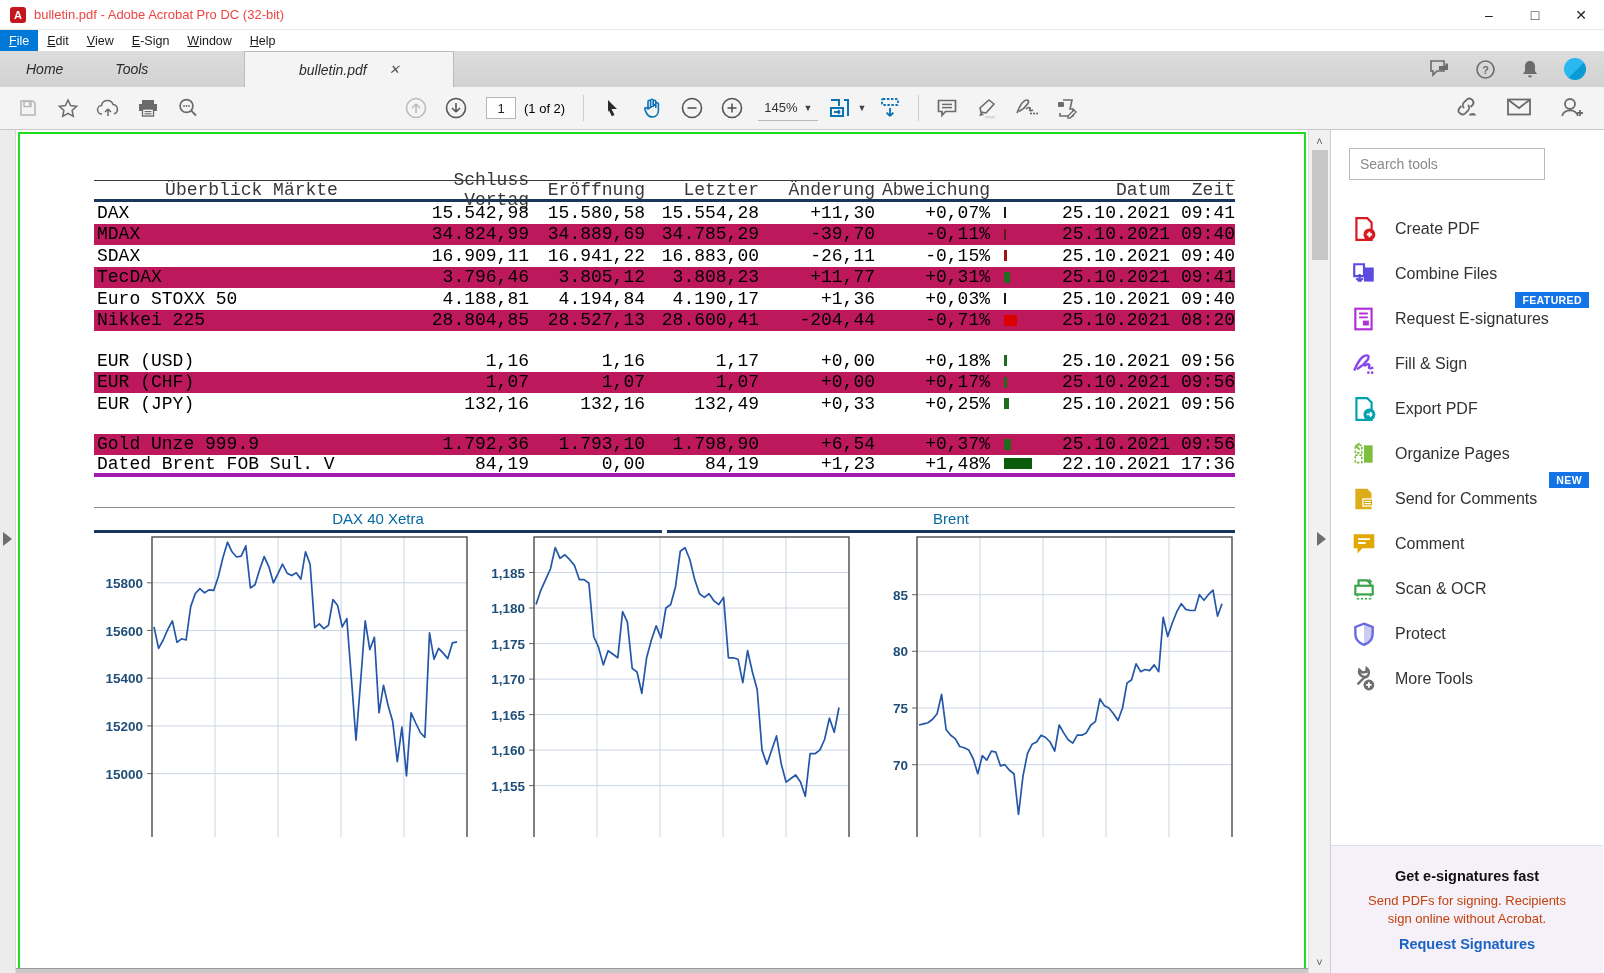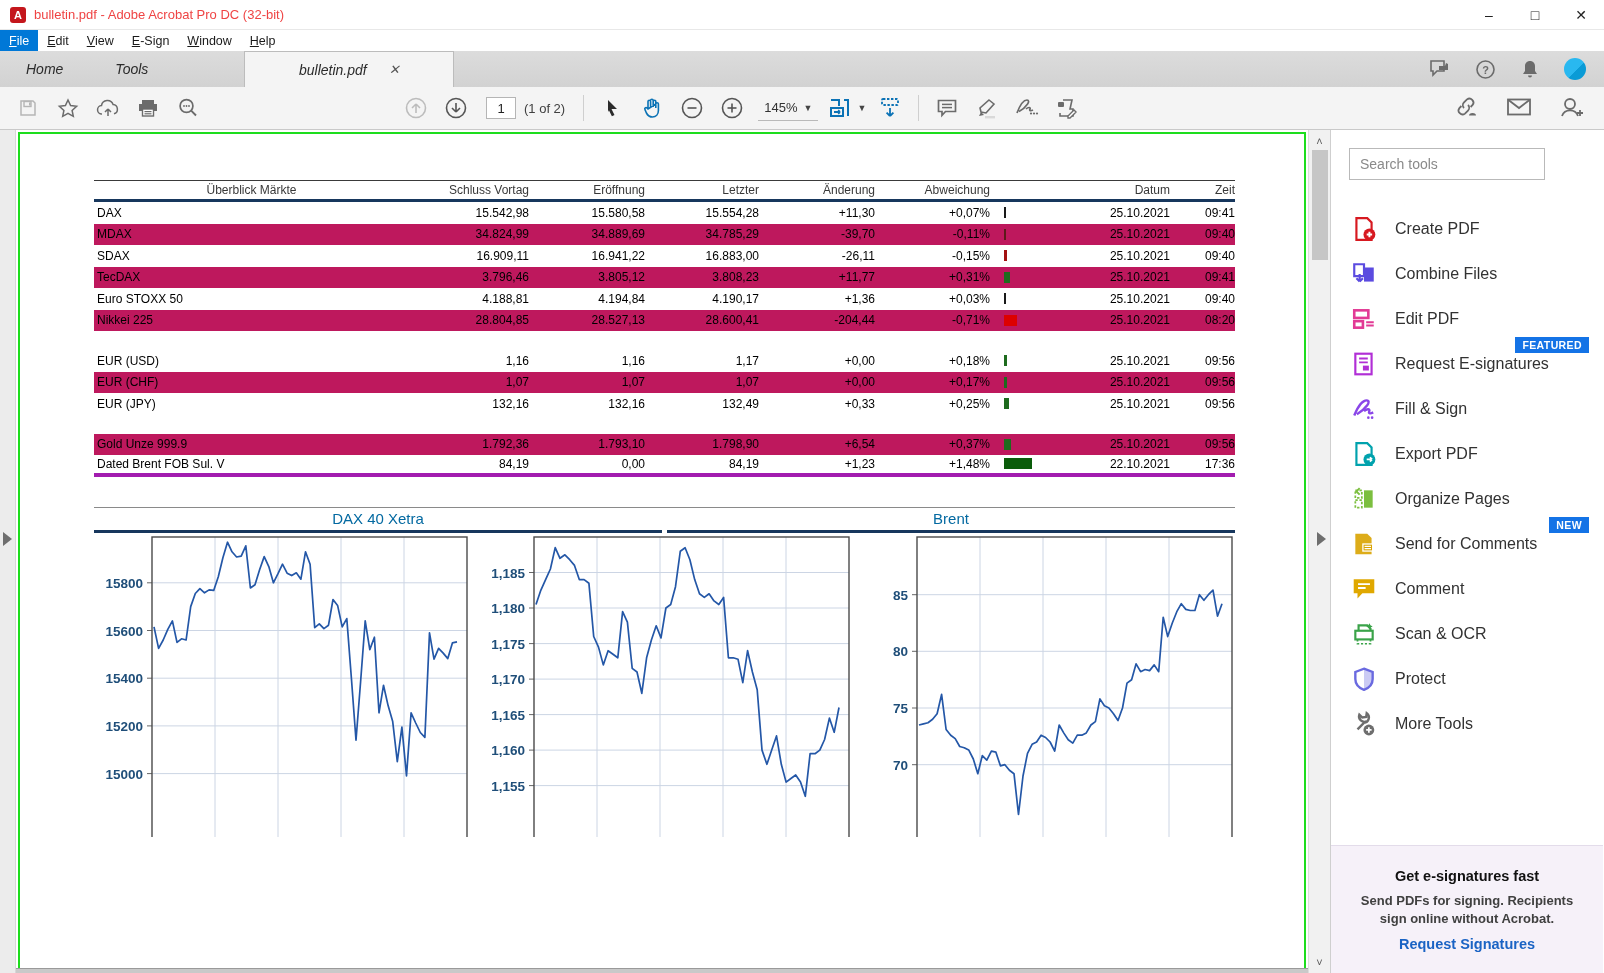--- a/index.html
+++ b/index.html
@@ -28,21 +28,21 @@
   .tabbar-icons { margin-left:auto; display:flex; align-items:center; gap:24px; padding-right:18px; }
   .tabbar-icons svg { display:block; }
   .avatar { width:22px; height:22px; border-radius:50%; background:linear-gradient(135deg,#29b8f0 55%,#0a9bd6 55%); }
 
   
   .toolbar { height:43px; background:#f4f4f4; border-bottom:1px solid #c9c9c9; display:flex; align-items:center; font-size:13px; color:#333; }
   .tb-group { display:flex; align-items:center; }
   .tb-btn { width:40px; height:36px; display:flex; align-items:center; justify-content:center; }
   .tb-sep { width:1px; height:26px; background:#cfcfcf; margin:0 8px; }
   .page-box { width:30px; height:22px; background:#fff; border:1px solid #b5b5b5; text-align:center; font-size:13px; color:#222; }
-  .page-count { color:#404040; margin:0 10px 0 8px; }
+  .page-count { color:#000000; margin:0 10px 0 8px; }
   .zoom-select { display:flex; align-items:center; gap:6px; padding:0 6px; border-bottom:1px solid #b9b9b9; height:26px; margin:0 6px; color:#333; }
   .caret { font-size:9px; color:#444; }
   .tb-right { margin-left:auto; display:flex; align-items:center; gap:26px; padding-right:20px; }
 
   
   .main { position:absolute; top:130px; left:0; right:0; bottom:0; display:flex; }
   .left-rail { width:16px; background:#ececec; border-right:1px solid #d7d7d7; position:relative; }
   .rail-arrow { position:absolute; top:402px; left:3px; width:0; height:0; border-top:7px solid transparent; border-bottom:7px solid transparent; border-left:9px solid #6e6e6e; }
   .doc-area { width:1292px; background:#fff; position:relative; overflow:hidden; }
   .doc-page { position:absolute; left:2px; top:2px; width:1288px; height:980px; background:#fff; border-top:2px solid #1ddd1d; border-left:2px solid #1ddd1d; border-right:2px solid #1ddd1d; overflow:hidden; }
@@ -58,26 +58,26 @@
   .sidebar { width:273px; background:#fff; border-left:1px solid #cfcfcf; position:relative; font-size:16px; }
   .sb-collapse { position:absolute; left:-14px; top:402px; width:0; height:0; border-top:7px solid transparent; border-bottom:7px solid transparent; border-left:9px solid #6e6e6e; }
   .search-tools { margin:18px 24px 10px 18px; width:196px; height:32px; border:1px solid #b9b9b9; background:#fff; padding:0 10px; font-size:14px; color:#333; font-family:"Liberation Sans",sans-serif; }
   .search-tools::placeholder { color:#8a8a8a; }
   .tool-list { margin-top:16px; }
   .tool-item { display:flex; align-items:center; gap:18px; padding:10px 0 10px 20px; height:45px; position:relative; cursor:default; color:#323232; }
   .tool-icon { width:26px; height:26px; display:flex; align-items:center; justify-content:center; }
   .tool-badge { position:absolute; right:14px; top:-4px; background:#1473e6; color:#fff; font-size:10.5px; font-weight:bold; letter-spacing:.4px; padding:2px 7px; }
   .promo { position:absolute; left:0; right:0; bottom:0; height:128px; background:#f6f1f9; border-top:1px solid #e3dcea; text-align:center; padding-top:22px; }
   .promo-title { font-size:14.5px; font-weight:bold; color:#111; margin-bottom:8px; }
-  .promo-line { font-size:13px; color:#404040; line-height:1.35;font-weight:bold; }
+  .promo-line { font-size:13px; color:#c2410c; line-height:1.35; }
   .promo-cta { display:inline-block; margin-top:9px; font-size:14.5px; font-weight:bold; color:#1a63c4; cursor:pointer; }
 
   
   .doc-title { margin-top:118px; text-align:center; font-size:23px; color:#000; }
-  .mkt-table { margin:46px 0 0 74px; width:1141px; font-size:12px; color:#000; }
+  .mkt-table { margin:46px 0 0 74px; width:1141px; font-size:18px; color:#000;font-family:Liberation Mono, monospace; }
   .trow { display:flex; height:21.5px; align-items:center; }
   .trow.tint { background:#be185d; }
   .trow.spacer { height:19px; }
   .thead { height:22px; border-top:1px solid #3a3a3a; border-bottom:3px solid #17375d; color:#383838; }
   .tbot { border-bottom:4px solid #a21caf; }
   .c0{width:315px; padding-left:3px;} .cH0{width:315px; text-align:center;}
   .c1{width:120px; text-align:right;} .c2{width:116px; text-align:right;}
   .c3{width:114px; text-align:right;} .c4{width:116px; text-align:right;}
   .c5{width:115px; text-align:right;} .c6{width:52px; padding-left:14px; display:flex; align-items:center;}
   .c7{width:128px; text-align:right;} .c8{width:65px; text-align:right;}
@@ -570,30 +570,20 @@
             <span class="tool-icon">
               <svg width="26" height="26" viewBox="0 0 24 24">
                 <path d="M3 3h9v11H3z" fill="none" stroke="#5b4be0" stroke-width="2"></path>
                 <rect x="12" y="6" width="9" height="13" fill="#5b4be0"></rect>
                 <path d="M8 12v7m0 0l-3-3m3 3l3-3" fill="none" stroke="#5b4be0" stroke-width="2"></path>
               </svg>
             </span>
             <span>Combine Files</span>
           </div>
           <div class="tool-item">
-            <span class="tool-icon">
-              <svg width="26" height="26" viewBox="0 0 24 24">
-                <rect x="3" y="4" width="13" height="7" fill="none" stroke="#e23a95" stroke-width="2.4"></rect>
-                <rect x="3" y="14" width="8" height="6" fill="none" stroke="#e23a95" stroke-width="2.4"></rect>
-                <path d="M14 15h7M14 18h7" stroke="#e23a95" stroke-width="2"></path>
-              </svg>
-            </span>
-            <span>Edit PDF</span>
-          </div>
-          <div class="tool-item">
             <span class="tool-badge">FEATURED</span>
             <span class="tool-icon">
               <svg width="26" height="26" viewBox="0 0 24 24">
                 <rect x="4" y="2.5" width="15" height="19" fill="none" stroke="#b12fd6" stroke-width="2"></rect>
                 <path d="M7.5 7h8M7.5 10.5h8" stroke="#b12fd6" stroke-width="1.8"></path>
                 <rect x="11" y="13.5" width="5.5" height="4.5" fill="#b12fd6"></rect>
               </svg>
             </span>
             <span>Request E-signatures</span>
           </div>

